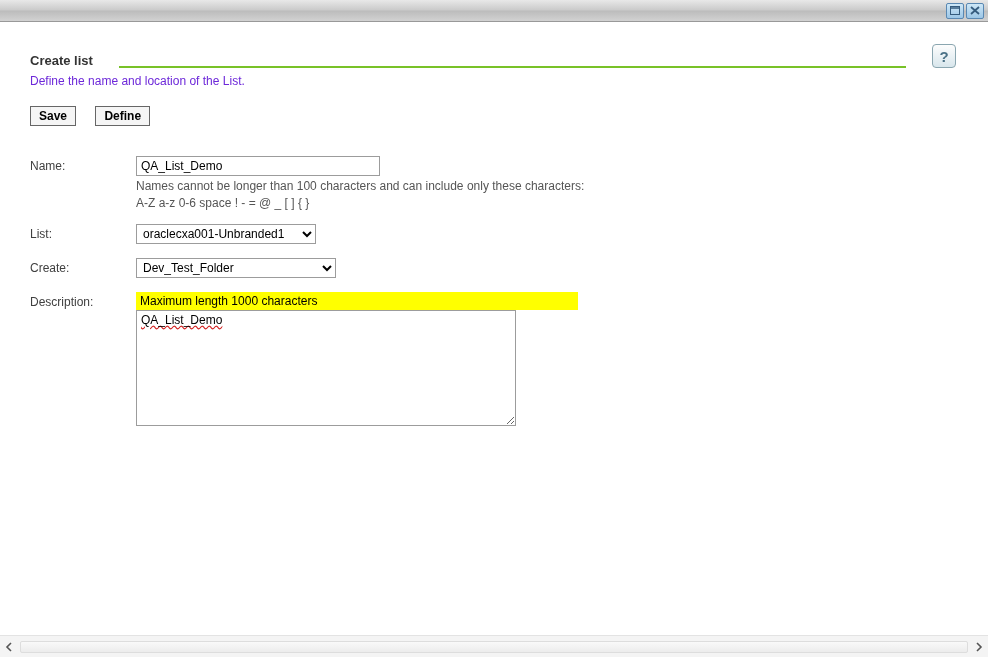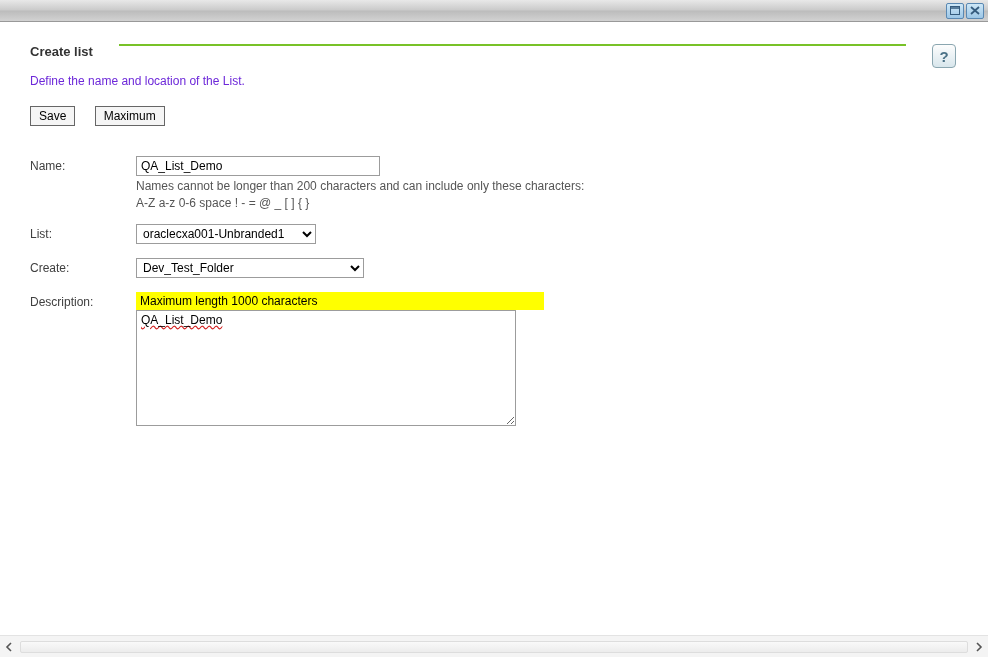--- a/index.html
+++ b/index.html
@@ -23,57 +23,57 @@
     }
     .titlebar-btn svg { display: block; }
 
     .content-wrap { flex: 1; position: relative; overflow: hidden; }
     .content-area {
       position: absolute; left: 14px; right: 14px; top: 6px; bottom: 30px;
       padding: 16px 18px 14px 16px;
       background: #fff;
     }
 
-    .header-row { display: flex; align-items: flex-start; gap: 20px; }
+    .header-row { display: flex; align-items: flex-end; gap: 20px; }
     .page-title { font-weight: bold; font-size: 13px; white-space: nowrap; }
     .title-rule { flex: 1; height: 2px; background: #78c228; margin: 0 6px; }
     .help-btn {
       width: 24px; height: 24px;
       background: linear-gradient(#fdfdfd, #d8e6ec);
       border: 1px solid #8aa6b0; border-radius: 4px;
       display: flex; align-items: center; justify-content: center;
       cursor: pointer;
     }
     .help-q { color: #4a7186; font-weight: bold; font-size: 15px; line-height: 1; }
     .subtitle { margin-top: 6px; color: #6d28d9; }
 
     .button-row { margin-top: 18px; }
     .btn {
       background: #f5f5f5;
       border: 1px solid #666; font-family: inherit; font-size: 12px;
-      padding: 2px 8px; margin-right: 16px; cursor: pointer;
+      padding: 2px 8px; margin-right: 16px; cursor: pointer; font-weight: bold;
     }
 
     .form-table { margin-top: 30px; border-collapse: separate; border-spacing: 0; }
     .form-table td { vertical-align: top; padding-bottom: 14px; }
     .label-col { width: 106px; color: #404040; padding-top: 3px; }
 
     .field-input, .field-select {
       font-family: inherit; font-size: 12px; border: 1px solid #9c9c9c;
       background: #fff; padding: 2px 4px;
     }
     .name-input { width: 244px; }
     .hint { color: #555; font-size: 12px; margin-top: 3px; }
 
     .brand-select { width: 180px; padding: 1px 2px; }
-    .folder-select { width: 228px; padding: 1px 2px; }
+    .folder-select { width: 200px; padding: 1px 2px; }
 
     .desc-block { display: flex; flex-direction: column; }
     .highlight {
-      background: #ffff00; padding: 2px 4px; width: 408px; color: #000;
+      background: #ffff00; padding: 2px 4px; width: 442px; color: #000;
     }
     .desc-ta {
       width: 380px; height: 116px; resize: both;
       font-family: inherit; font-size: 12px; border: 1px solid #9c9c9c;
       padding: 2px 4px; text-decoration: underline wavy #d22020;
     }
 
     .scrollbar-bottom {
       position: absolute; left: 0; right: 0; bottom: 0; height: 22px;
       display: flex; align-items: center; background: #f4f4f4; border-top: 1px solid #e3e3e3;
@@ -105,30 +105,30 @@
       <span class="page-title">Create list</span>
       <div class="title-rule"></div>
       <div class="help-btn">
         <span class="help-q">?</span>
       </div>
     </div>
     <div class="subtitle">Define the name and location of the List.</div>
 
     <div class="button-row">
       <button class="btn">Save</button>
-      <button class="btn">Maximum</button>
+      <button class="btn">Define</button>
     </div>
 
     <table class="form-table">
       <tbody>
           <tr>
         <td class="label-col">Name:</td>
         <td>
           <input type="text" class="field-input name-input" value="QA_List_Demo" style="">
-          <div class="hint">Names cannot be longer than 200 characters and can include only these characters:</div>
+          <div class="hint">Names cannot be longer than 100 characters and can include only these characters:</div>
           <div class="hint">A-Z a-z 0-6 space ! - = @ _ [ ] { }</div>
         </td>
       </tr>
       <tr>
         <td class="label-col">List:</td>
         <td>
           <select class="field-select brand-select">
             <option>oraclecxa001-Unbranded1</option>
           </select>
         </td>

